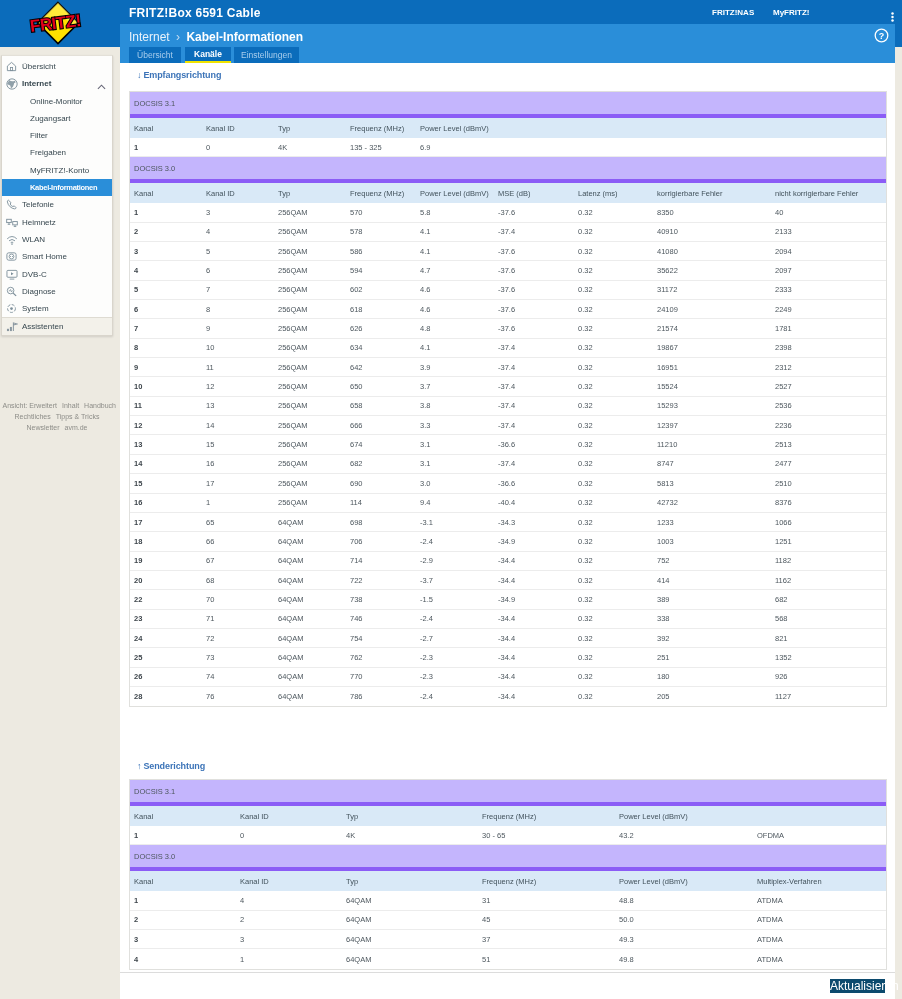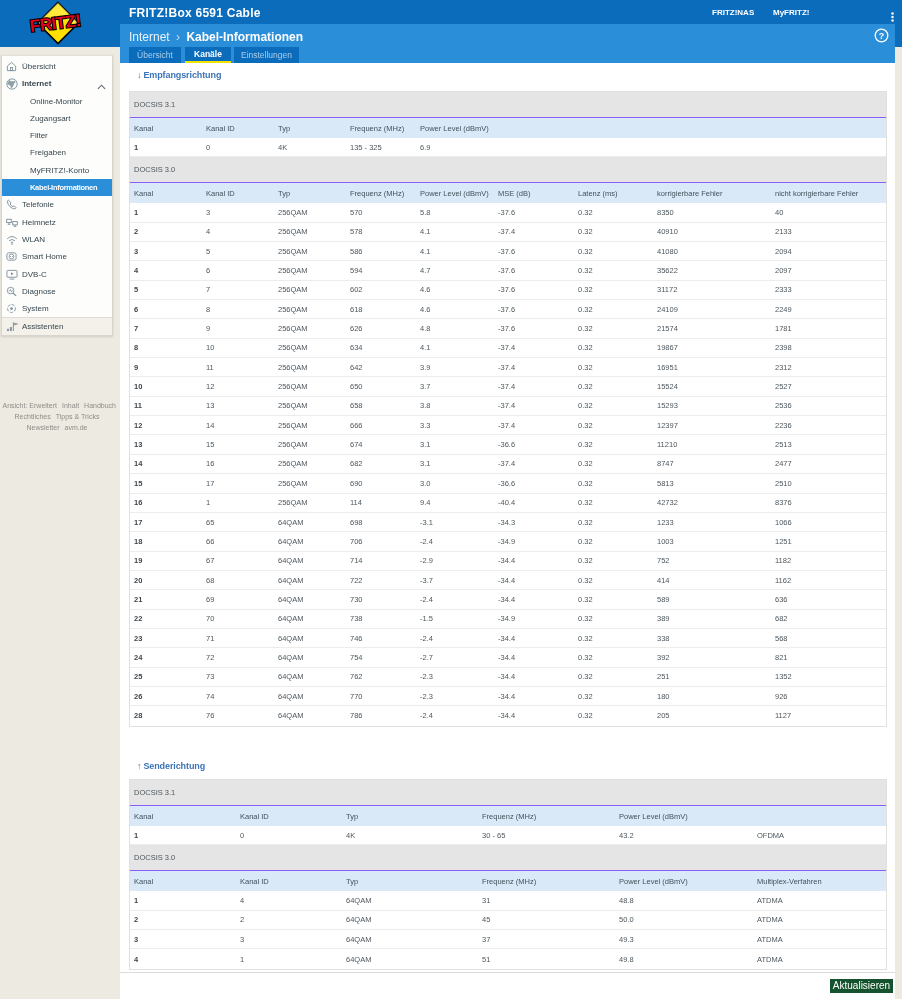--- a/index.html
+++ b/index.html
@@ -16,26 +16,26 @@
 .help{position:absolute;left:874px;top:28px;z-index:6;}
 .tab{position:absolute;top:47px;height:16px;background:#0b6cbb;color:#a8cdec;font-size:8.5px;text-align:center;line-height:16px;z-index:6;}
 .tab.act{color:#fff;font-weight:bold;border-bottom:2px solid #f0e300;line-height:14px;}
 .content{position:absolute;left:120px;top:63px;width:775px;height:936px;background:#fff;}
 .hline{position:absolute;left:0px;top:909px;width:775px;height:1px;background:#dcdcdc;}
 .h1{position:absolute;left:17px;color:#3c74b8;font-size:9px;font-weight:bold;letter-spacing:-0.1px;}
 .h1 .ar{font-weight:normal;padding-right:2px;}
 .tbox{position:absolute;left:9px;width:758px;border:1px solid #e0e0dd;background:#fff;}
 table{border-collapse:separate;border-spacing:0;table-layout:fixed;width:756px;font-size:7.5px;color:#4d575e;}
 td{padding:0 0 0 4px;text-align:left;font-weight:normal;overflow:hidden;white-space:nowrap;}
-tr.label td{height:26px;background:#e5e5e5;color:#4d575e;border-bottom:1px solid #8b5cf6;}
+tr.label td{height:26px;background:#c4b5fd;color:#4d575e;border-bottom:4px solid #8b5cf6;}
 tr.head td{height:20px;background:#d9e9f7;color:#42525c;}
 tr.data td{height:19.35px;border-bottom:1px solid #ececec;}
 table:last-child tr.data:last-child td{border-bottom:none;margin-top:12px;}
 td.b{font-weight:bold;color:#3e464c;}
-.btn{position:absolute;left:710px;top:916px;width:63px;height:14px;background:#14532d;color:#fff;font-size:10px;text-align:center;line-height:14px;}
+.btn{position:absolute;left:710px;top:916px;width:55px;height:14px;background:#0c4a6e;color:#fff;font-size:12px;text-align:center;line-height:14px;}
 .sidebar{position:absolute;left:1px;top:55px;width:112px;background:#fdfdfc;border:1px solid #d9d5cc;border-top:1px solid #e3e0d8;padding-top:2px;box-shadow:0 1px 2px rgba(0,0,0,0.12);z-index:4;}
 .mi{height:17.3px;line-height:17.3px;font-size:8px;color:#37474f;position:relative;white-space:nowrap;}
 .mi.top{padding-left:20px;}
 .mi.b{font-weight:bold;}
 .mi.sub{padding-left:28px;}
 .mi.active{background:#2a8ed9;color:#fff;font-weight:bold;font-size:7.5px;letter-spacing:-0.3px;}
 .mi .ic{position:absolute;left:4px;top:3px;}
 .mi .chev{position:absolute;right:6px;top:4px;}
 .mi.assist{background:#f3f1ea;border-top:1px solid #dedbd2;}
 .sfoot{position:absolute;left:0;width:114px;text-align:center;font-size:7px;color:#8d8d88;z-index:4;white-space:nowrap;}
@@ -342,31 +342,20 @@
 <tr class="data">
             <td class="b">20</td>
             <td>68</td>
             <td>64QAM</td>
             <td>722</td>
             <td>-3.7</td>
             <td>-34.4</td>
             <td>0.32</td>
             <td>414</td>
             <td>1162</td>
-          </tr>
-<tr class="data">
-            <td class="b">21</td>
-            <td>69</td>
-            <td>64QAM</td>
-            <td>730</td>
-            <td>-2.4</td>
-            <td>-34.4</td>
-            <td>0.32</td>
-            <td>589</td>
-            <td>636</td>
           </tr>
 <tr class="data">
             <td class="b">22</td>
             <td>70</td>
             <td>64QAM</td>
             <td>738</td>
             <td>-1.5</td>
             <td>-34.9</td>
             <td>0.32</td>
             <td>389</td>

